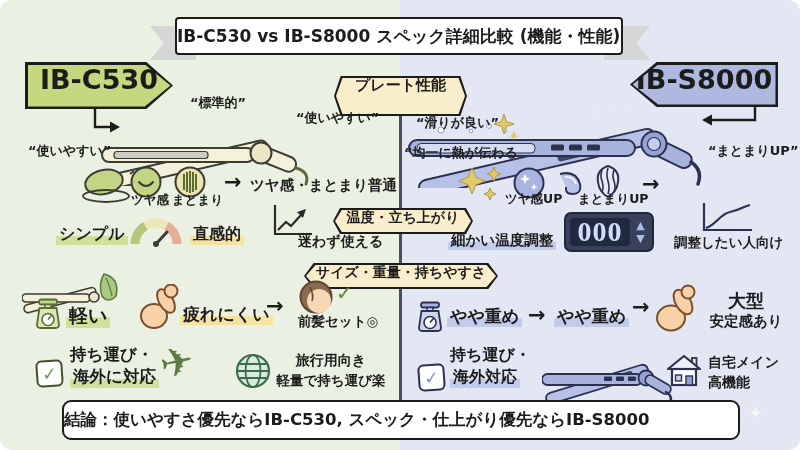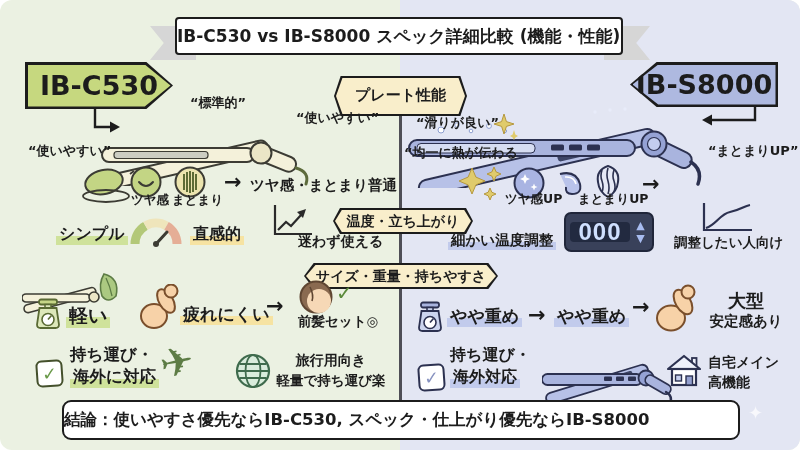--- a/index.html
+++ b/index.html
@@ -7,21 +7,21 @@
   #stage{position:relative;width:800px;height:450px;font-family:"DejaVu Sans",sans-serif;
          background:#ebf1e2;border-radius:12px;overflow:hidden;color:#1c1c1c}
   .abs{position:absolute}
   .t{font-weight:700;white-space:nowrap;line-height:1.3;color:#1c1c1c}
   .q{font-size:13px}
   .cap{font-size:12.5px}
   .arrow{font-size:21px;font-weight:700;color:#1c1c1c;line-height:1}
   .hlg{background:linear-gradient(transparent 58%,#cfe29b 0);padding:0 3px}
   .hly{background:linear-gradient(transparent 58%,#f6e3a2 0);padding:0 3px}
   .hlb{background:linear-gradient(transparent 58%,#c2cbec 0);padding:0 3px}
-  .shape{position:absolute;display:flex;align-items:center;justify-content:center}
+  .shape{position:absolute;display:flex;justify-content:center}
   .shape>.fill{position:absolute}
   .shape>span{position:relative;z-index:1}
   .tagL,.tagL>.fill{clip-path:polygon(0 0,82% 0,100% 50%,82% 100%,0 100%)}
   .tagR,.tagR>.fill{clip-path:polygon(18% 0,100% 0,100% 100%,18% 100%,0 50%)}
   .hex,.hex>.fill{clip-path:polygon(5% 0,95% 0,100% 50%,95% 100%,5% 100%,0 50%)}
   .tagL>.fill,.tagR>.fill{inset:2.5px}
   .hex>.fill{inset:2px}
   .box{position:absolute;background:#fff;border:2px solid #1c1c1c;display:flex;align-items:center;}
   .chk{position:absolute;background:#fff;border:2.5px solid;border-radius:6px;display:flex;align-items:center;justify-content:center;font-weight:700}
   .tail{position:absolute;background:#d6d6d6;width:46px;height:34px;top:26px}
@@ -230,21 +230,21 @@
   <svg class="abs" style="left:592px;top:164px;width:32px;height:36px" viewBox="0 0 32 36">
     <path d="M16 2 Q28 6 26 18 Q25 28 16 33 Q7 28 6 18 Q4 6 16 2 Z" fill="#e6e9f6" stroke="#2c3150" stroke-width="2"></path>
     <path d="M10 6 q-2 6 0 11 q2 6 0 11 M16 4 q-2 7 0 13 q2 7 0 13 M22 6 q-2 6 0 11 q2 6 0 11" fill="none" stroke="#2c3150" stroke-width="1.6"></path>
   </svg>
   <span class="abs t cap" style="left:505px;top:191px">ツヤ感UP</span>
   <span class="abs t cap" style="left:578px;top:191px">まとまりUP</span>
   <span class="abs arrow" style="left:642px;top:174px">→</span>
 
   <span class="abs t hlb" style="left:448px;top:231px;font-size:14.5px">細かい温度調整</span>
   <div class="abs" style="left:564px;top:212px;width:90px;height:40px;background:#39415a;border:2px solid #20263a;border-radius:7px;display:flex;align-items:center;padding:0 4px;gap:3px">
-    <div style="flex:1;height:20px;background:#222a40;border-radius:4px;color:#cfe0ff;font-family:Liberation Sans, sans-serif;font-size:24px;font-weight:700;display:flex;align-items:center;justify-content:center;letter-spacing:1px">000</div>
+    <div style="flex:1;height:28px;background:#222a40;border-radius:4px;color:#cfe0ff;font-family:Liberation Serif, serif;font-size:28px;font-weight:700;display:flex;align-items:center;justify-content:center;letter-spacing:1px">000</div>
     <div style="width:15px;display:flex;flex-direction:column;align-items:center;gap:2px;color:#a8bcf0;font-size:11px;line-height:1">
       <span>▲</span>
       <span>▼</span>
     </div>
   </div>
   <svg class="abs" style="left:698px;top:202px;width:58px;height:32px" viewBox="0 0 58 32">
     <path d="M6 1 V28 H54" fill="none" stroke="#2c3150" stroke-width="2.2"></path>
     <path d="M8 26 C18 23 22 12 32 10 S46 4 52 3" fill="none" stroke="#2c3150" stroke-width="2.2"></path>
   </svg>
   <span class="abs t" style="left:674px;top:234px;font-size:13.5px">調整したい人向け</span>

